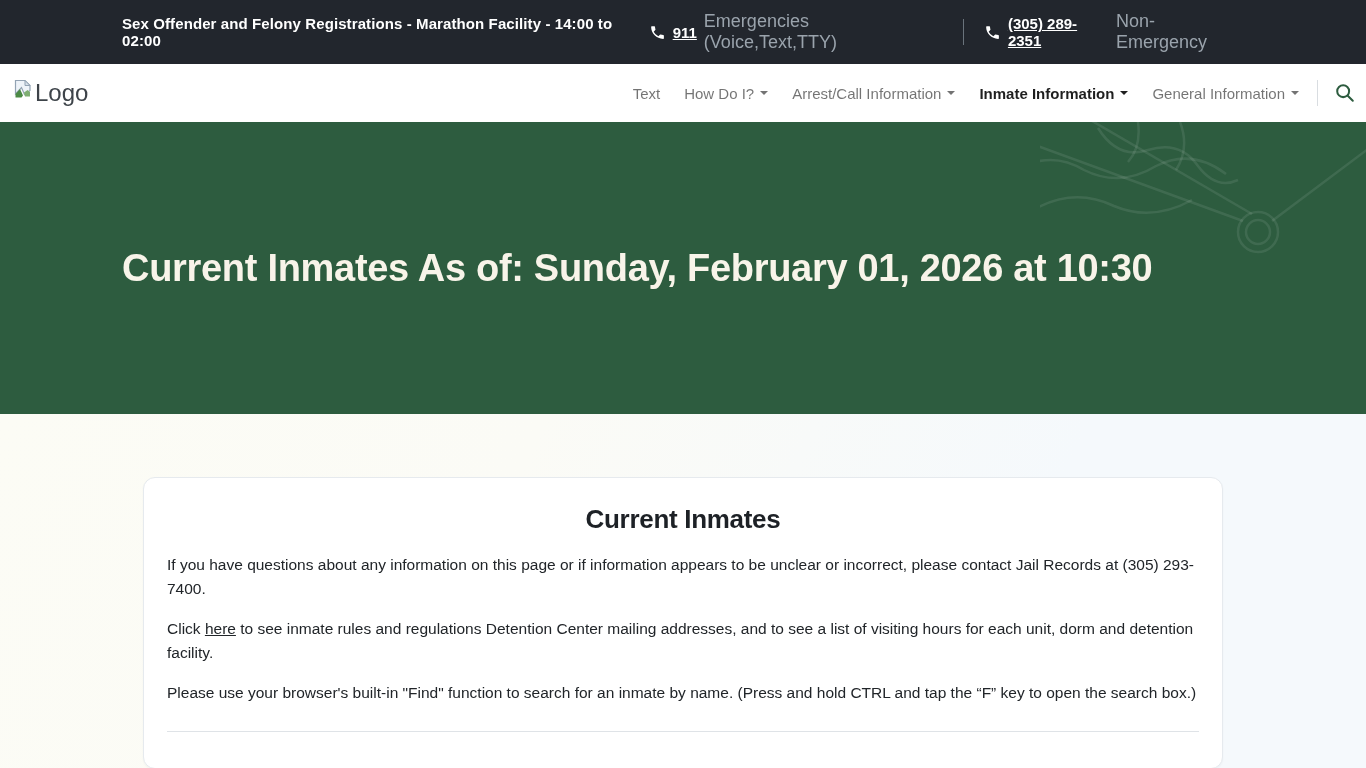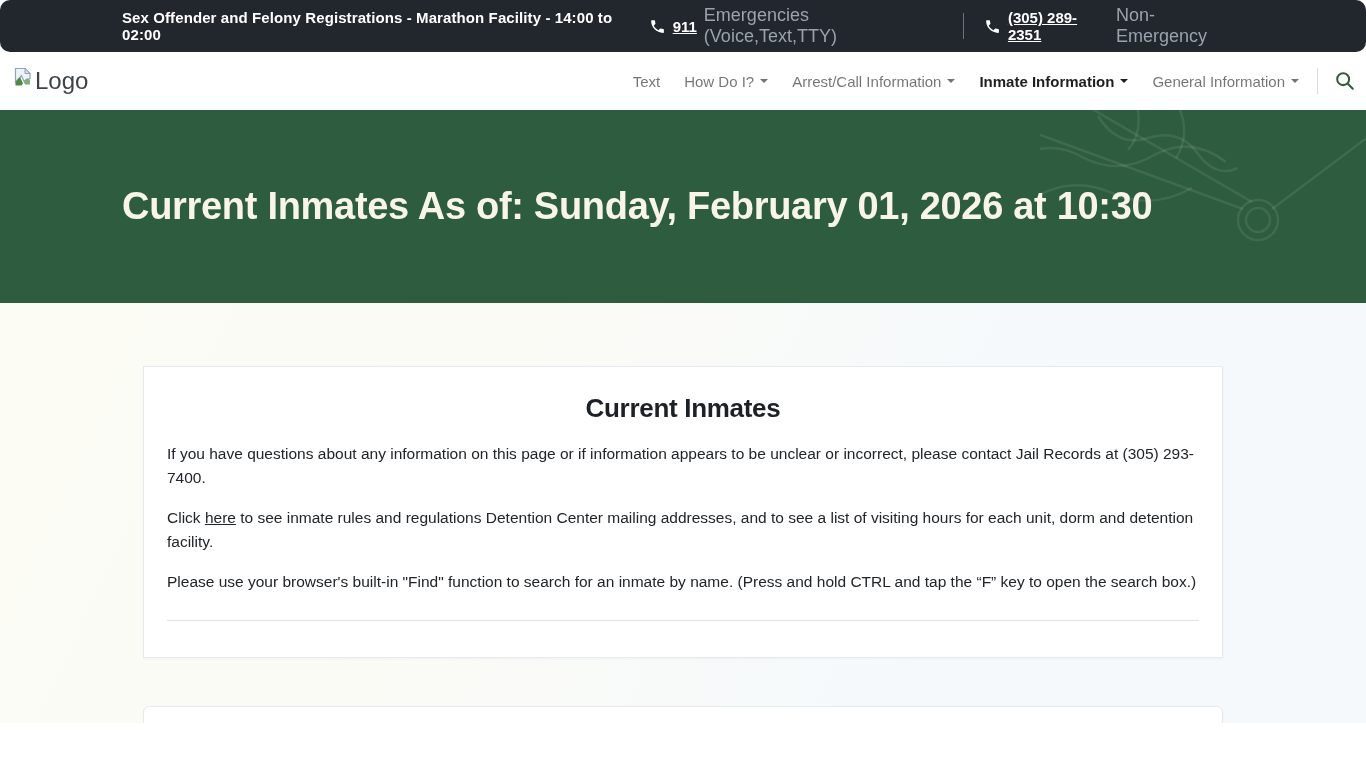--- a/index.html
+++ b/index.html
@@ -1,20 +1,20 @@
 <!DOCTYPE html>
 <html><head>
 <meta charset="utf-8">
 <style>
   * { margin: 0; padding: 0; box-sizing: border-box; }
   html, body { width: 1366px; height: 768px; overflow: hidden; background: #fff;
     font-family: "Liberation Sans", sans-serif; color: #212529; }
 
   
-  .topbar { height: 52px; background: #22262d; border-radius: 10px; }
+  .topbar { height: 64px; background: #22262d; }
   .topbar-inner { width: 1122px; margin: 0 auto; height: 100%;
     display: flex; align-items: center; justify-content: space-between; }
   .topbar-announcement { color: #fff; font-size: 15px; font-weight: 600; letter-spacing: .1px; }
   .topbar-phones { display: flex; align-items: center; gap: 20px; }
   .phone-link { display: flex; align-items: center; gap: 7px; text-decoration: none; cursor: pointer; }
   .phone-ic { width: 17px; height: 17px; flex: none; }
   .ph-num { color: #fff; font-size: 15px; font-weight: 600; text-decoration: underline; }
   .ph-label { color: #9aa3ac; font-size: 18px; }
   .topbar-vdivider { width: 1px; height: 26px; background: #6a737c; }
 
@@ -28,32 +28,32 @@
   .nav-item { padding: 8px 8px; margin: 0 4px; font-size: 15px; color: rgba(0,0,0,.55);
     cursor: pointer; white-space: nowrap; display: flex; align-items: center; }
   .nav-item.active { color: rgba(0,0,0,.88); font-weight: 600; }
   .caret { display: inline-block; margin-left: 6px; width: 0; height: 0;
     border-top: 4px solid currentColor; border-left: 4px solid transparent;
     border-right: 4px solid transparent; }
   .nav-divider { width: 1px; height: 26px; background: #d9dde1; margin: 0 10px 0 6px; }
   .search-btn { background: none; border: none; padding: 4px 6px; cursor: pointer; display: flex; }
 
   
-  .hero { position: relative; height: 193px; background: #2d5c3f; overflow: hidden; }
+  .hero { position: relative; height: 292px; background: #2d5c3f; overflow: hidden; }
   .hero-inner { width: 1122px; margin: 0 auto; height: 100%; display: flex; align-items: center; }
   .hero-title { color: #f8f4e9; font-size: 38px; font-weight: 700; letter-spacing: -0.3px;
     position: relative; z-index: 1; }
   .badge-mark { position: absolute; top: 0; left: 1040px; width: 326px; height: 225px; }
   .badge-mark * { stroke: #ffffff; stroke-opacity: 0.09; fill: none; stroke-width: 2.5; }
 
   
   .content { height: 420px; background: linear-gradient(115deg, #fcfcf5 0%, #fbfbf6 35%, #f5f9fc 70%);
     overflow: hidden; }
   .card { width: 1080px; margin: 0 auto; background: #fff; border: 1px solid #e6eaee;
-    border-radius: 0; box-shadow: 0 1px 2px rgba(20,40,60,0.04); }
+    border-radius: 12px; box-shadow: 0 1px 2px rgba(20,40,60,0.04); }
   .intro-card { margin-top: 63px; padding: 26px 23px 36px 23px; }
   .card-title { text-align: center; font-size: 26px; font-weight: 700; color: #1d2126;
     letter-spacing: -0.3px; margin-bottom: 18px; }
   .card p { font-size: 15.5px; line-height: 24px; color: #212529; margin-bottom: 16px; }
   .inline-link { color: #212529; text-decoration: underline; cursor: pointer; }
   .card-hr { border: none; border-top: 1px solid #dfe3e7; margin-top: 26px; }
   .bottom-card { margin-top: 48px; height: 60px; border-radius: 6px 6px 0 0; }
 </style>
 </head>
 <body>

